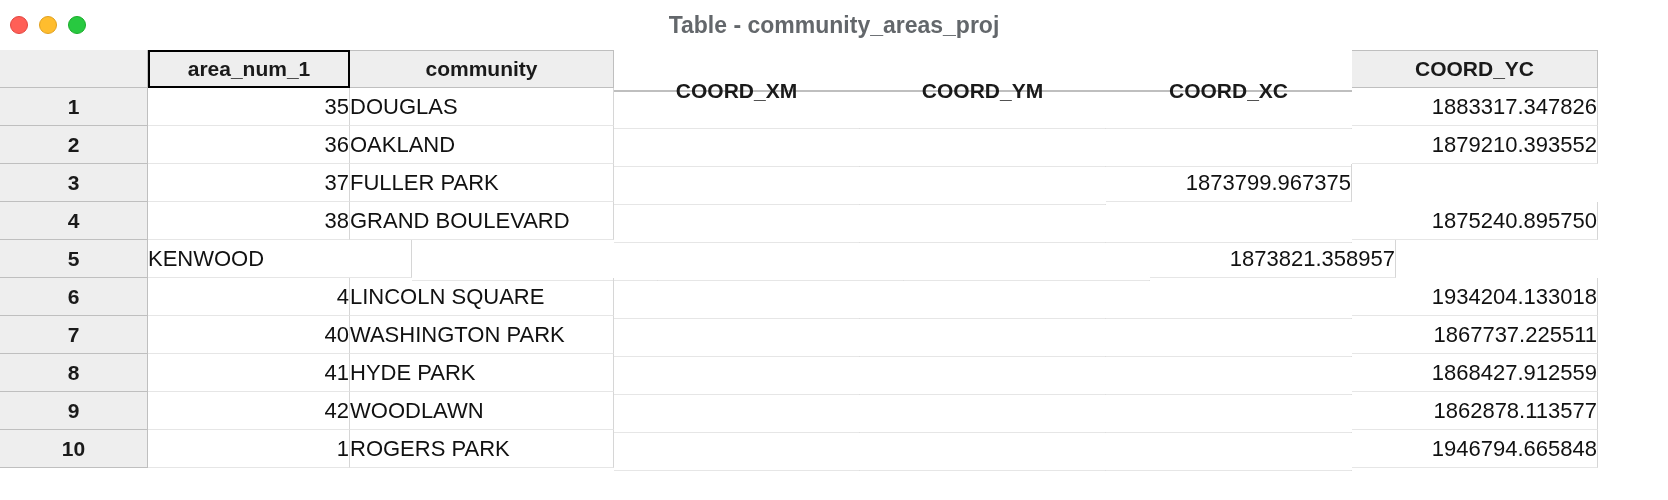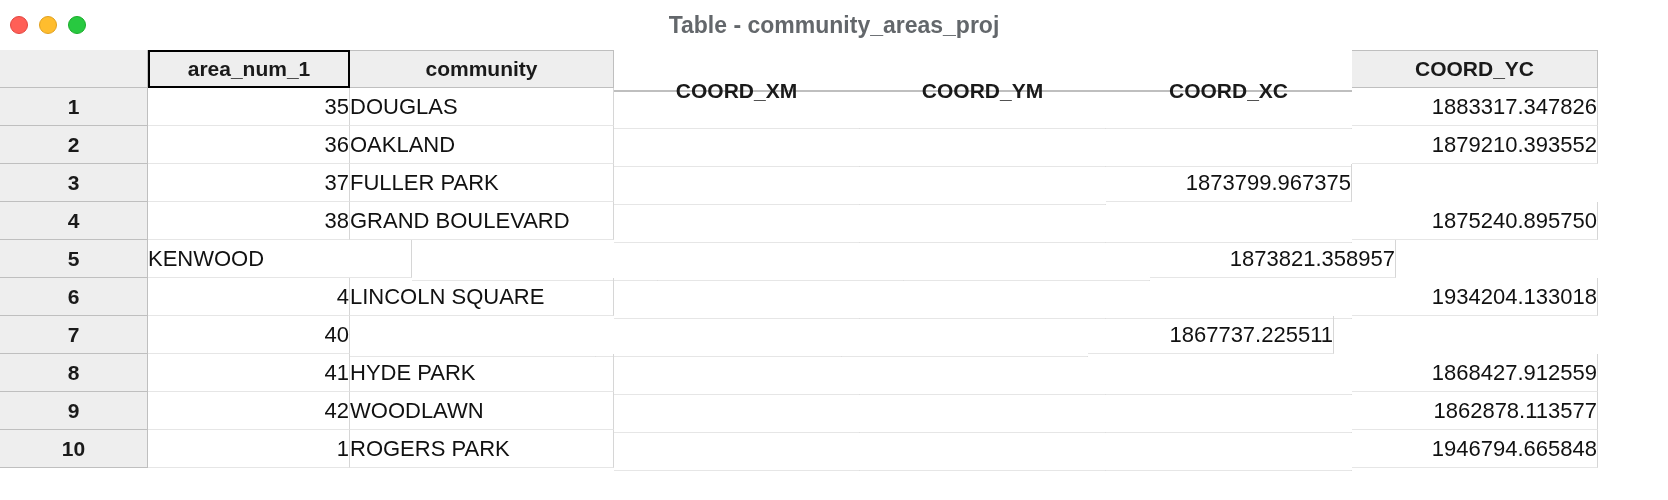--- a/index.html
+++ b/index.html
@@ -207,20 +207,21 @@
           <div class="cell num w-area">4</div>
           <div class="cell text w-comm">LINCOLN SQUARE</div>
           <div class="cell num w-coord">1158035.853898</div>
           <div class="cell num w-coord">1933874.752722</div>
           <div class="cell num w-coord">1159860.137090</div>
           <div class="cell num w-last">1934204.133018</div>
         </div>
         <div class="data-row">
           <div class="row-header">7</div>
           <div class="cell num w-area">40</div>
+          <div class="cell text w-comm">WASHINGTON PARK</div>
           <div class="cell num w-coord">1179392.651258</div>
           <div class="cell num w-coord">1867316.145479</div>
           <div class="cell num w-coord">1179336.836488</div>
           <div class="cell num w-last">1867737.225511</div>
         </div>
         <div class="data-row">
           <div class="row-header">8</div>
           <div class="cell num w-area">41</div>
           <div class="cell text w-comm">HYDE PARK</div>
           <div class="cell num w-coord">1188438.446739</div>

